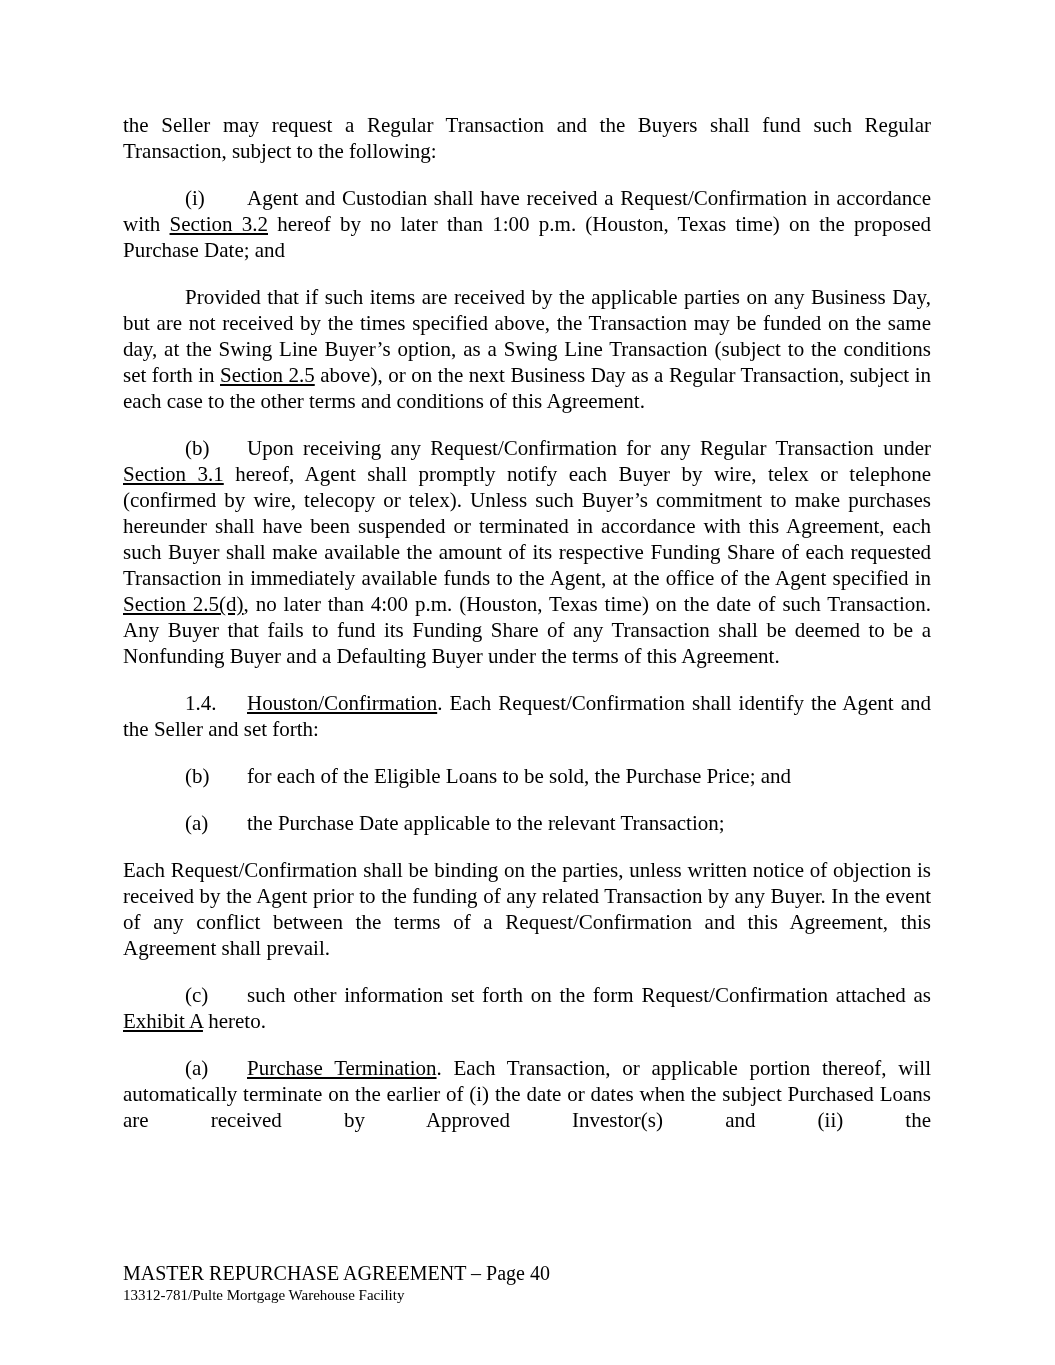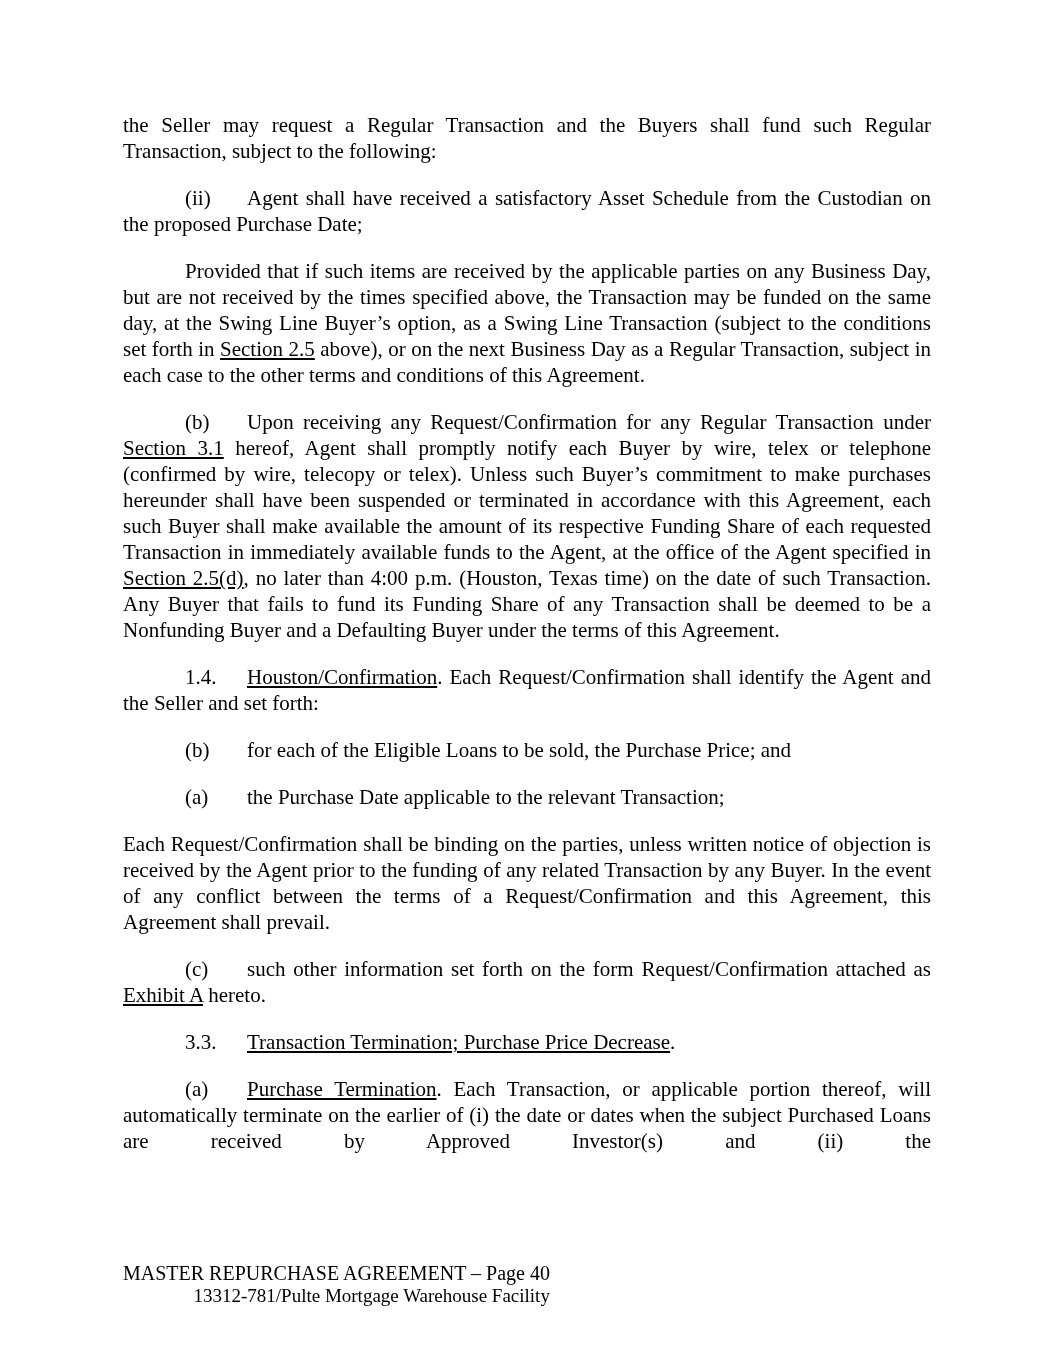--- a/index.html
+++ b/index.html
@@ -32,51 +32,49 @@
     display: inline-block;
     width: 62px;
     text-indent: 0;
   }
   .u { text-decoration: underline; }
   .jlast { text-align-last: justify; }
   .footer {
     position: absolute;
     left: 123px;
     top: 1261px;
-    text-align: right;
   }
   .footer-title { font-size: 20px; line-height: 25px; }
-  .footer-ref   { font-size: 19px; line-height: 19px; }
+  .footer-ref   { font-size: 15px; line-height: 19px; }
 </style>
 </head>
 <body>
 
 <div class="page">
   <div class="content">
 
     <p class="para ml2"><span>the Seller may request a Regular Transaction and the Buyers shall fund such Regular Transaction, subject to the following:</span></p>
 
+    <p class="para ml3 fi"><span class="marker">(i)</span><span>Agent and Custodian shall have received a Request/Confirmation in accordance with </span><span class="u">Section 3.2</span><span> hereof by no later than 1:00 p.m. (Houston, Texas time) on the proposed Purchase Date; and</span></p>
 
-    <p class="para ml3 fi"><span class="marker">(ii)</span><span>Agent shall have received a satisfactory Asset Schedule from the Custodian on the proposed Purchase Date;</span></p>
 
     <p class="para fi"><span>Provided that if such items are received by the applicable parties on any Business Day, but are not received by the times specified above, the Transaction may be funded on the same day, at the Swing Line Buyer’s option, as a Swing Line Transaction (subject to the conditions set forth in </span><span class="u">Section 2.5</span><span> above), or on the next Business Day as a Regular Transaction, subject in each case to the other terms and conditions of this Agreement.</span></p>
 
     <p class="para ml2 fi"><span class="marker">(b)</span><span>Upon receiving any Request/Confirmation for any Regular Transaction under </span><span class="u">Section 3.1</span><span> hereof, Agent shall promptly notify each Buyer by wire, telex or telephone (confirmed by wire, telecopy or telex).  Unless such Buyer’s commitment to make purchases hereunder shall have been suspended or terminated in accordance with this Agreement, each such Buyer shall make available the amount of its respective Funding Share of each requested Transaction in immediately available funds to the Agent, at the office of the Agent specified in </span><span class="u">Section 2.5(d)</span><span>, no later than 4:00 p.m. (Houston, Texas time) on the date of such Transaction.  Any Buyer that fails to fund its Funding Share of any Transaction shall be deemed to be a Nonfunding Buyer and a Defaulting Buyer under the terms of this Agreement.</span></p>
 
     <p class="para ml1 fi"><span class="marker">1.4.</span><span class="u">Houston/Confirmation</span><span>.  Each Request/Confirmation shall identify the Agent and the Seller and set forth:</span></p>
 
     <p class="para ml2 fi"><span class="marker">(b)</span><span>for each of the Eligible Loans to be sold, the Purchase Price; and</span></p>
 
     <p class="para ml2 fi"><span class="marker">(a)</span><span>the Purchase Date applicable to the relevant Transaction;</span></p>
 
     <p class="para"><span>Each Request/Confirmation shall be binding on the parties, unless written notice of objection is received by the Agent prior to the funding of any related Transaction by any Buyer.  In the event of any conflict between the terms of a Request/Confirmation and this Agreement, this Agreement shall prevail.</span></p>
 
     <p class="para ml2 fi"><span class="marker">(c)</span><span>such other information set forth on the form Request/Confirmation attached as </span><span class="u">Exhibit A</span><span> hereto.</span></p>
 
-    <p class="para ml1 fi"><span class="marker">3.3.</span><span class="u">Transaction Termination; Purchase Price Decrease</span><span>.</span></p>
 
     <p class="para ml2 fi jlast"><span class="marker">(a)</span><span class="u">Purchase Termination</span><span>.  Each Transaction, or applicable portion thereof, will automatically terminate on the earlier of (i) the date or dates when the subject Purchased Loans are received by Approved Investor(s) and (ii) the</span></p>
 
   </div>
 
   <div class="footer">
     <div class="footer-title">MASTER REPURCHASE AGREEMENT – Page 40</div>
     <div class="footer-ref">13312-781/Pulte Mortgage Warehouse Facility</div>
   </div>
 </div>

